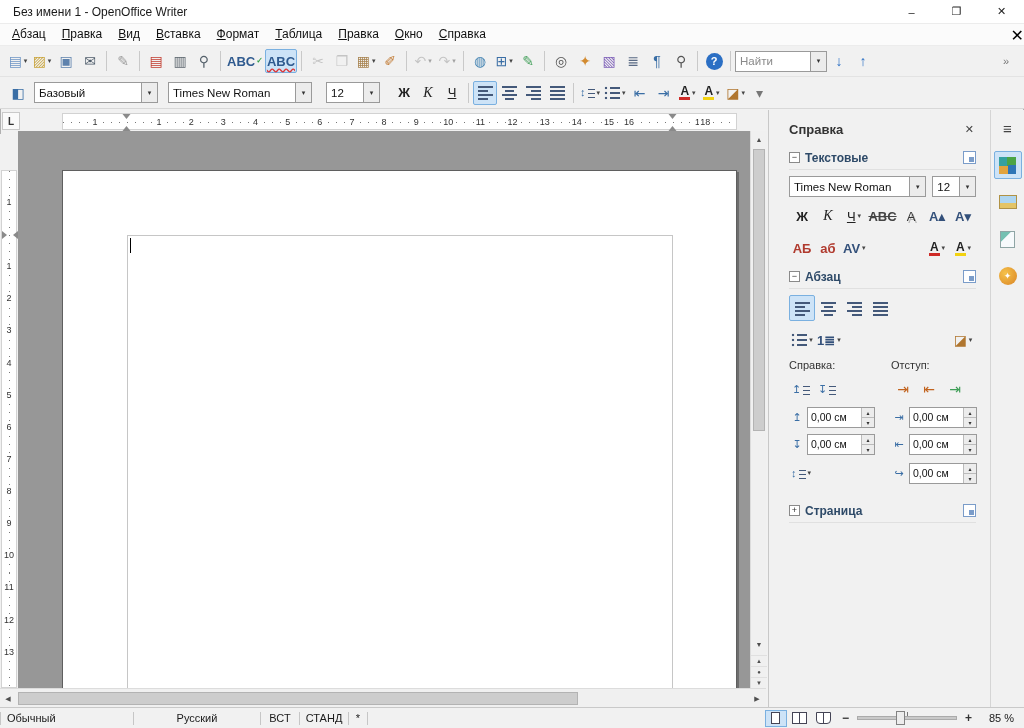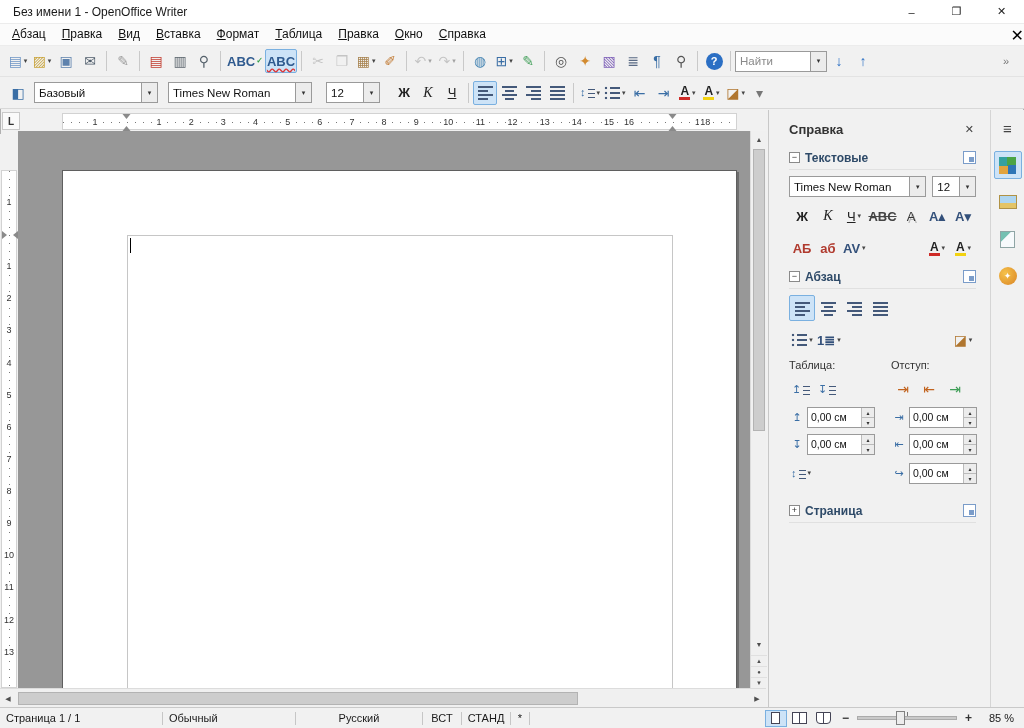--- a/index.html
+++ b/index.html
@@ -566,21 +566,21 @@
         <span class="tbtn">
           <span class="glyph small" style="color: rgb(51, 80, 122);">1≣</span>
           <span class="dd">▾</span>
         </span>
         <span class="tbtn" style="margin-left: auto;">
           <span class="glyph" style="color: rgb(176, 118, 47);">◪</span>
           <span class="dd">▾</span>
         </span>
       </div>
     <div class="pcols">
-      <span class="collabel">Таблица:</span>
+      <span class="collabel">Справка:</span>
       <span class="collabel">Отступ:</span>
     </div>
     <div class="pcols">
       <span class="colrow">
 
       <span class="tbtn">
             <span class="glyph withlines" style="color: rgb(58, 110, 165);">↥</span>
           </span>
           <span class="tbtn">
             <span class="glyph withlines" style="color: rgb(58, 110, 165);">↧</span>
@@ -684,21 +684,20 @@
         <span class="tab">
           <span class="glyph ic-styles"></span>
         </span>
         <span class="tab">
           <span class="glyph ic-compass">✦</span>
         </span>
       </span>
   </div>
 
   <div id="statusbar">
-    <span class="sfield w-page">Страница 1 / 1</span>
     <span class="ssep"></span>
     <span class="sfield w-style">Обычный</span>
     <span class="ssep"></span>
     <span class="sfield w-lang">Русский</span>
     <span class="ssep"></span>
     <span class="sfield w-ins">ВСТ</span>
     <span class="ssep"></span>
     <span class="sfield w-sel">СТАНД</span>
     <span class="ssep"></span>
     <span class="sfield w-mod">*</span>

